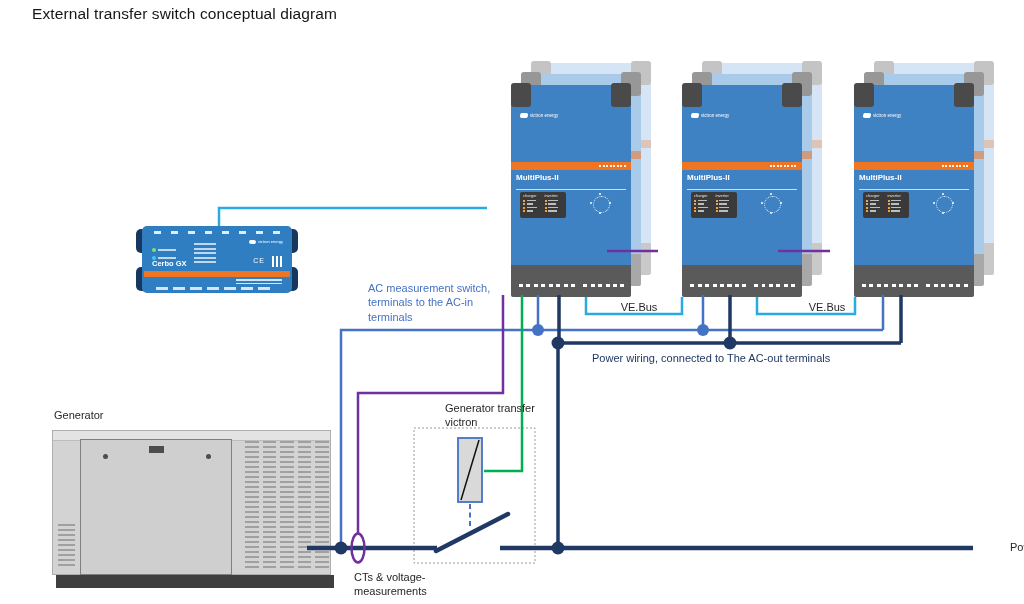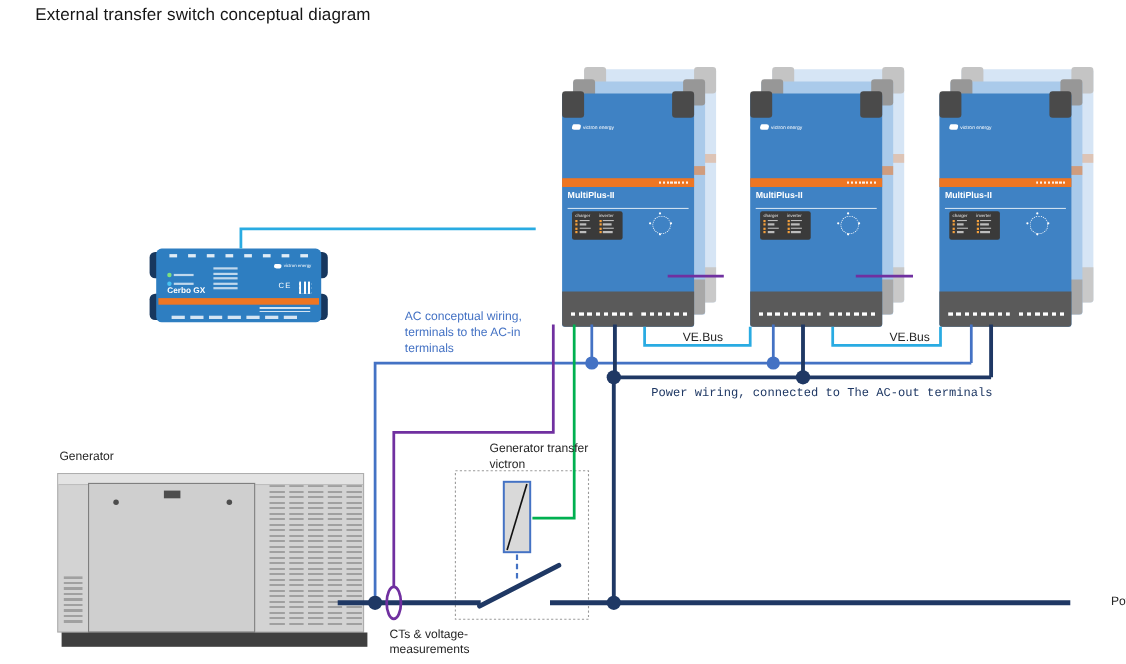--- a/index.html
+++ b/index.html
@@ -439,26 +439,26 @@
     <circle cx="558" cy="343" r="6.5" fill="#1F3864"></circle>
     <circle cx="730" cy="343" r="6.5" fill="#1F3864"></circle>
     <circle cx="341" cy="548" r="6.5" fill="#1F3864"></circle>
     <circle cx="558" cy="548" r="6.5" fill="#1F3864"></circle>
   </svg>
 
   <div class="abs lbl" style="left:583px;top:300px;width:64px;text-align:center;">VE.Bus</div>
   <div class="abs lbl" style="left:771px;top:300px;width:64px;text-align:center;">VE.Bus</div>
 
   <div class="abs lbl lbl-blue" style="left:344px;top:281px;">
-    <div>AC conceptual wiring,</div>
+    <div>AC measurement switch,</div>
     <div>terminals to the AC-in</div>
     <div>terminals</div>
   </div>
 
-  <div class="abs lbl lbl-navy" style="left:568px;top:351px;font-family:Liberation Mono, monospace;">Power wiring, connected to The AC-out terminals</div>
+  <div class="abs lbl lbl-navy" style="left:568px;top:351px;">Power wiring, connected to The AC-out terminals</div>
 
   <div class="abs lbl" style="left:421px;top:401px;">
     <div>Generator transfer</div>
     <div>victron</div>
   </div>
 
   <div class="abs lbl" style="left:330px;top:570px;">
     <div>CTs &amp; voltage-</div>
     <div>measurements</div>
   </div>

